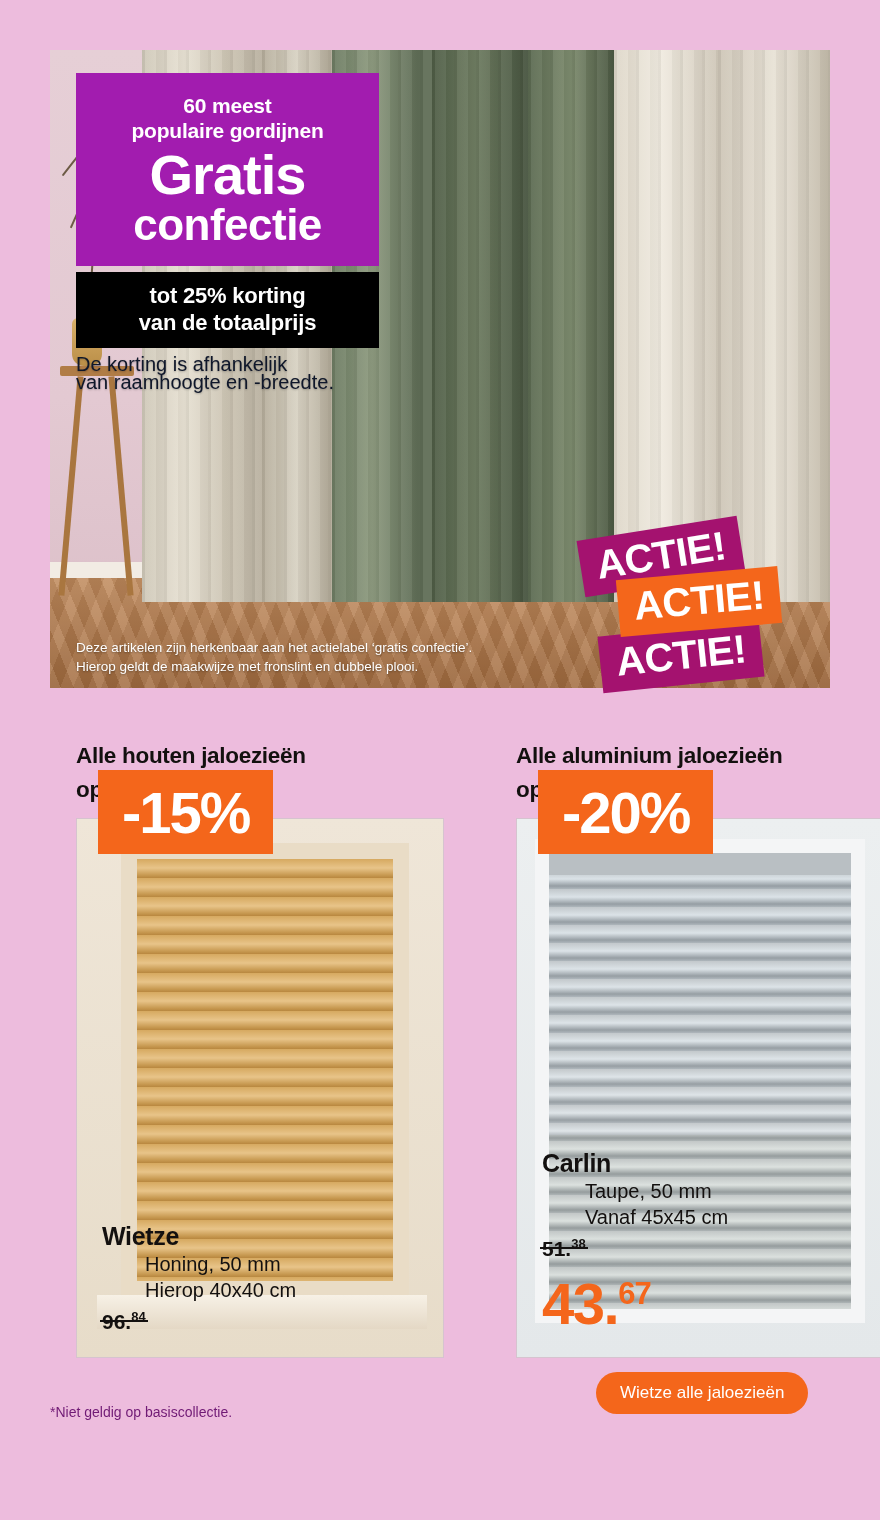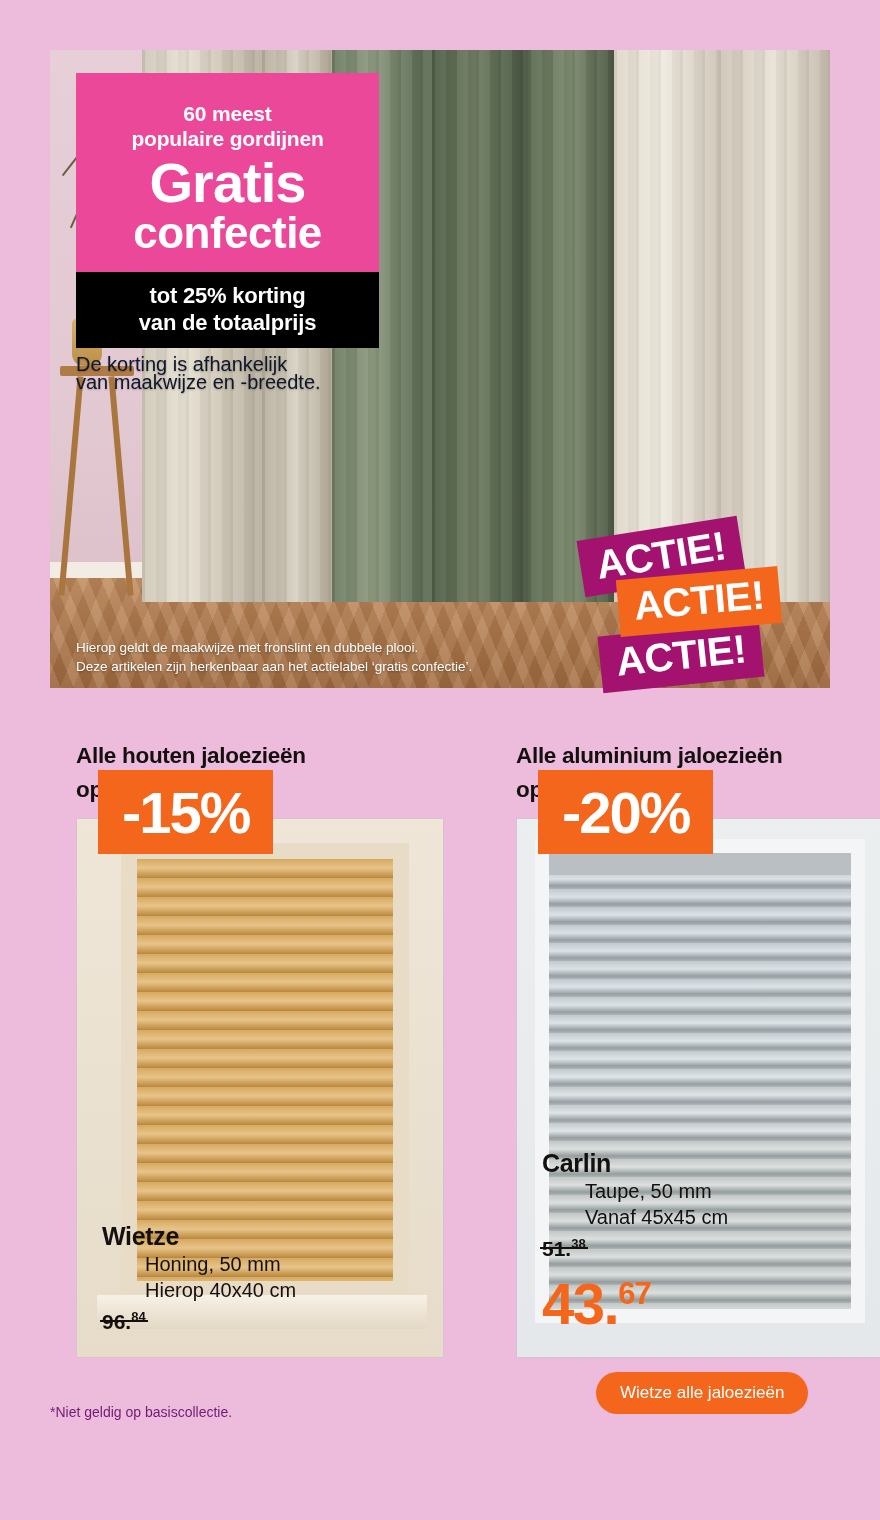--- a/index.html
+++ b/index.html
@@ -90,22 +90,22 @@
   }
   .hero-branch span{
     position:absolute; background:#6d5b45; width:2px; border-radius:2px;
   }
 
   .hero-orange-box {
     position: absolute;
     left: 26px;
     top: 23px;
     width: 303px;
-    background: #ec4899;
-    padding: 28px 18px 18px 18px;
+    background: #a21caf;
+    padding: 20px 18px 18px 18px;
     box-sizing: border-box;
   }
   .hero-kicker {
     color: #fff;
     font-weight: 700;
     font-size: 21px;
     line-height: 25px;
     text-align: center;
     letter-spacing: -0.2px;
   }
@@ -395,26 +395,26 @@
     <div class="hero-big2">confectie</div>
   </div>
 
   <div class="hero-black-box">
     <div>tot 25% korting</div>
     <div>van de totaalprijs</div>
   </div>
 
   <div class="hero-note">
     <div>De korting is afhankelijk</div>
-    <div>van maakwijze en -breedte.</div>
+    <div>van raamhoogte en -breedte.</div>
   </div>
 
   <div class="hero-footnote">
+    <div>Deze artikelen zijn  herkenbaar aan het actielabel ‘gratis confectie’.</div>
     <div>Hierop geldt de maakwijze met fronslint en dubbele plooi.</div>
-    <div>Deze artikelen zijn  herkenbaar aan het actielabel ‘gratis confectie’.</div>
   </div>
 </div>
 
 <div class="actie actie-1">ACTIE!</div>
 <div class="actie actie-3">ACTIE!</div>
 <div class="actie actie-2">ACTIE!</div>
 
 <div class="products">
 
   <div class="col col-left">

